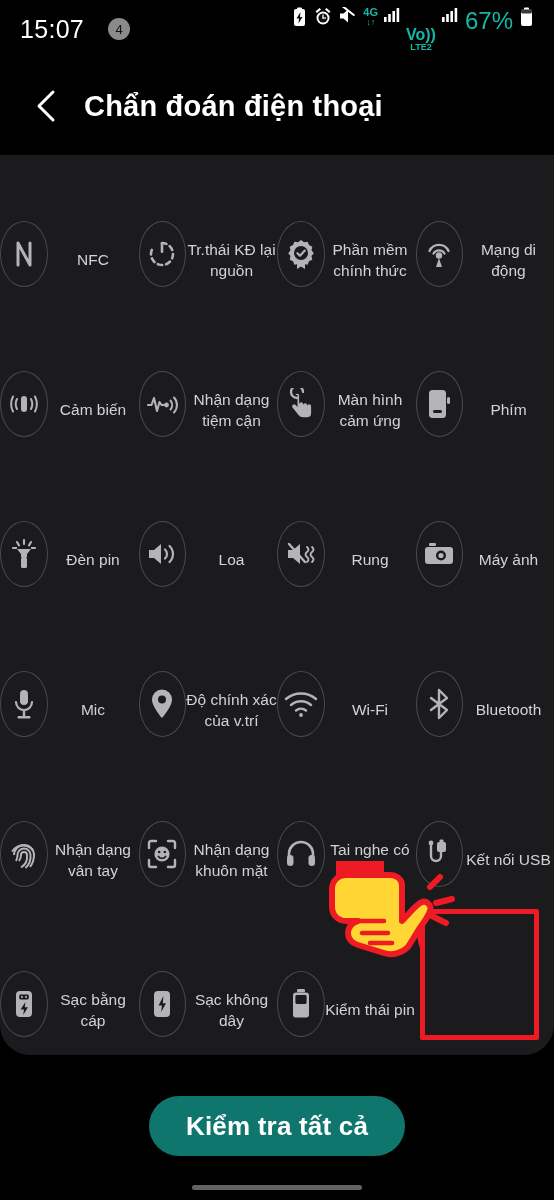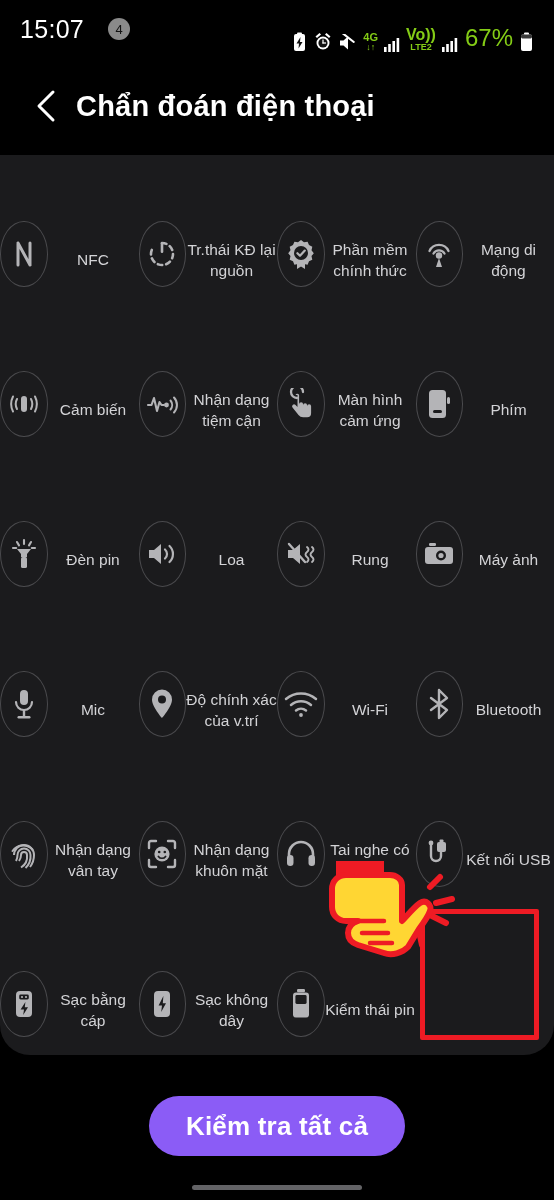--- a/index.html
+++ b/index.html
@@ -17,31 +17,31 @@
     display:flex; align-items:center; justify-content:space-between;
     padding:0 20px; color:#fff;
   }
   .sb-left { display:flex; align-items:center; gap:24px; }
   .sb-clock { font-size:25px; font-weight:400; letter-spacing:.3px; color:#fff; }
   .sb-badge {
     width:22px; height:22px; border-radius:50%;
     background:#8a8a8a; color:#111; font-size:13px;
     display:flex; align-items:center; justify-content:center; font-weight:500;
   }
-  .sb-right { display:flex; align-items:flex-end; gap:6px; color:#84cc16; }
+  .sb-right { display:flex; align-items:flex-start; gap:6px; color:#14b8a6; }
   .sb-ico { display:flex; align-items:center; }
   .sb-net { display:flex; flex-direction:column; align-items:center; line-height:1; }
   .sb-net .t { font-size:11px; font-weight:700; }
   .sb-net .b { font-size:9px; font-weight:700; }
   .sb-pct { font-size:24px; font-weight:400; margin-left:1px; }
 
   
   .header {
     position:absolute; top:58px; left:0; width:554px; height:96px;
-    display:flex; align-items:center; gap:10px; padding-left:26px;
+    display:flex; align-items:center; gap:18px; padding-left:26px;
   }
   .back-btn { width:40px; height:40px; display:flex; align-items:center; justify-content:center; cursor:pointer; }
   .page-title { color:#fff; font-size:29px; font-weight:700; letter-spacing:.2px; }
 
   
   .card {
     position:absolute; top:155px; left:0; width:554px; height:900px;
     background:#1b1b1d; border-radius:0 0 30px 30px; overflow:hidden;
   }
   .cut-row {
@@ -72,21 +72,21 @@
   svg { display:block; }
   .gi { fill:#b4b4b7; }
   .gs { stroke:#b4b4b7; fill:none; }
 
   
   .btn-wrap {
     position:absolute; top:1096px; left:0; width:554px;
     display:flex; justify-content:center;
   }
   .primary-btn {
-    background:#8b5cf6; color:#fff;
+    background:#0f766e; color:#fff;
     font-size:26px; font-weight:700;
     border:none; border-radius:30px;
     width:256px; height:60px; cursor:pointer;
     letter-spacing:.2px;
   }
 
   
   .home-ind {
     position:absolute; left:50%; transform:translateX(-50%);
     top:1185px; width:170px; height:5px;

